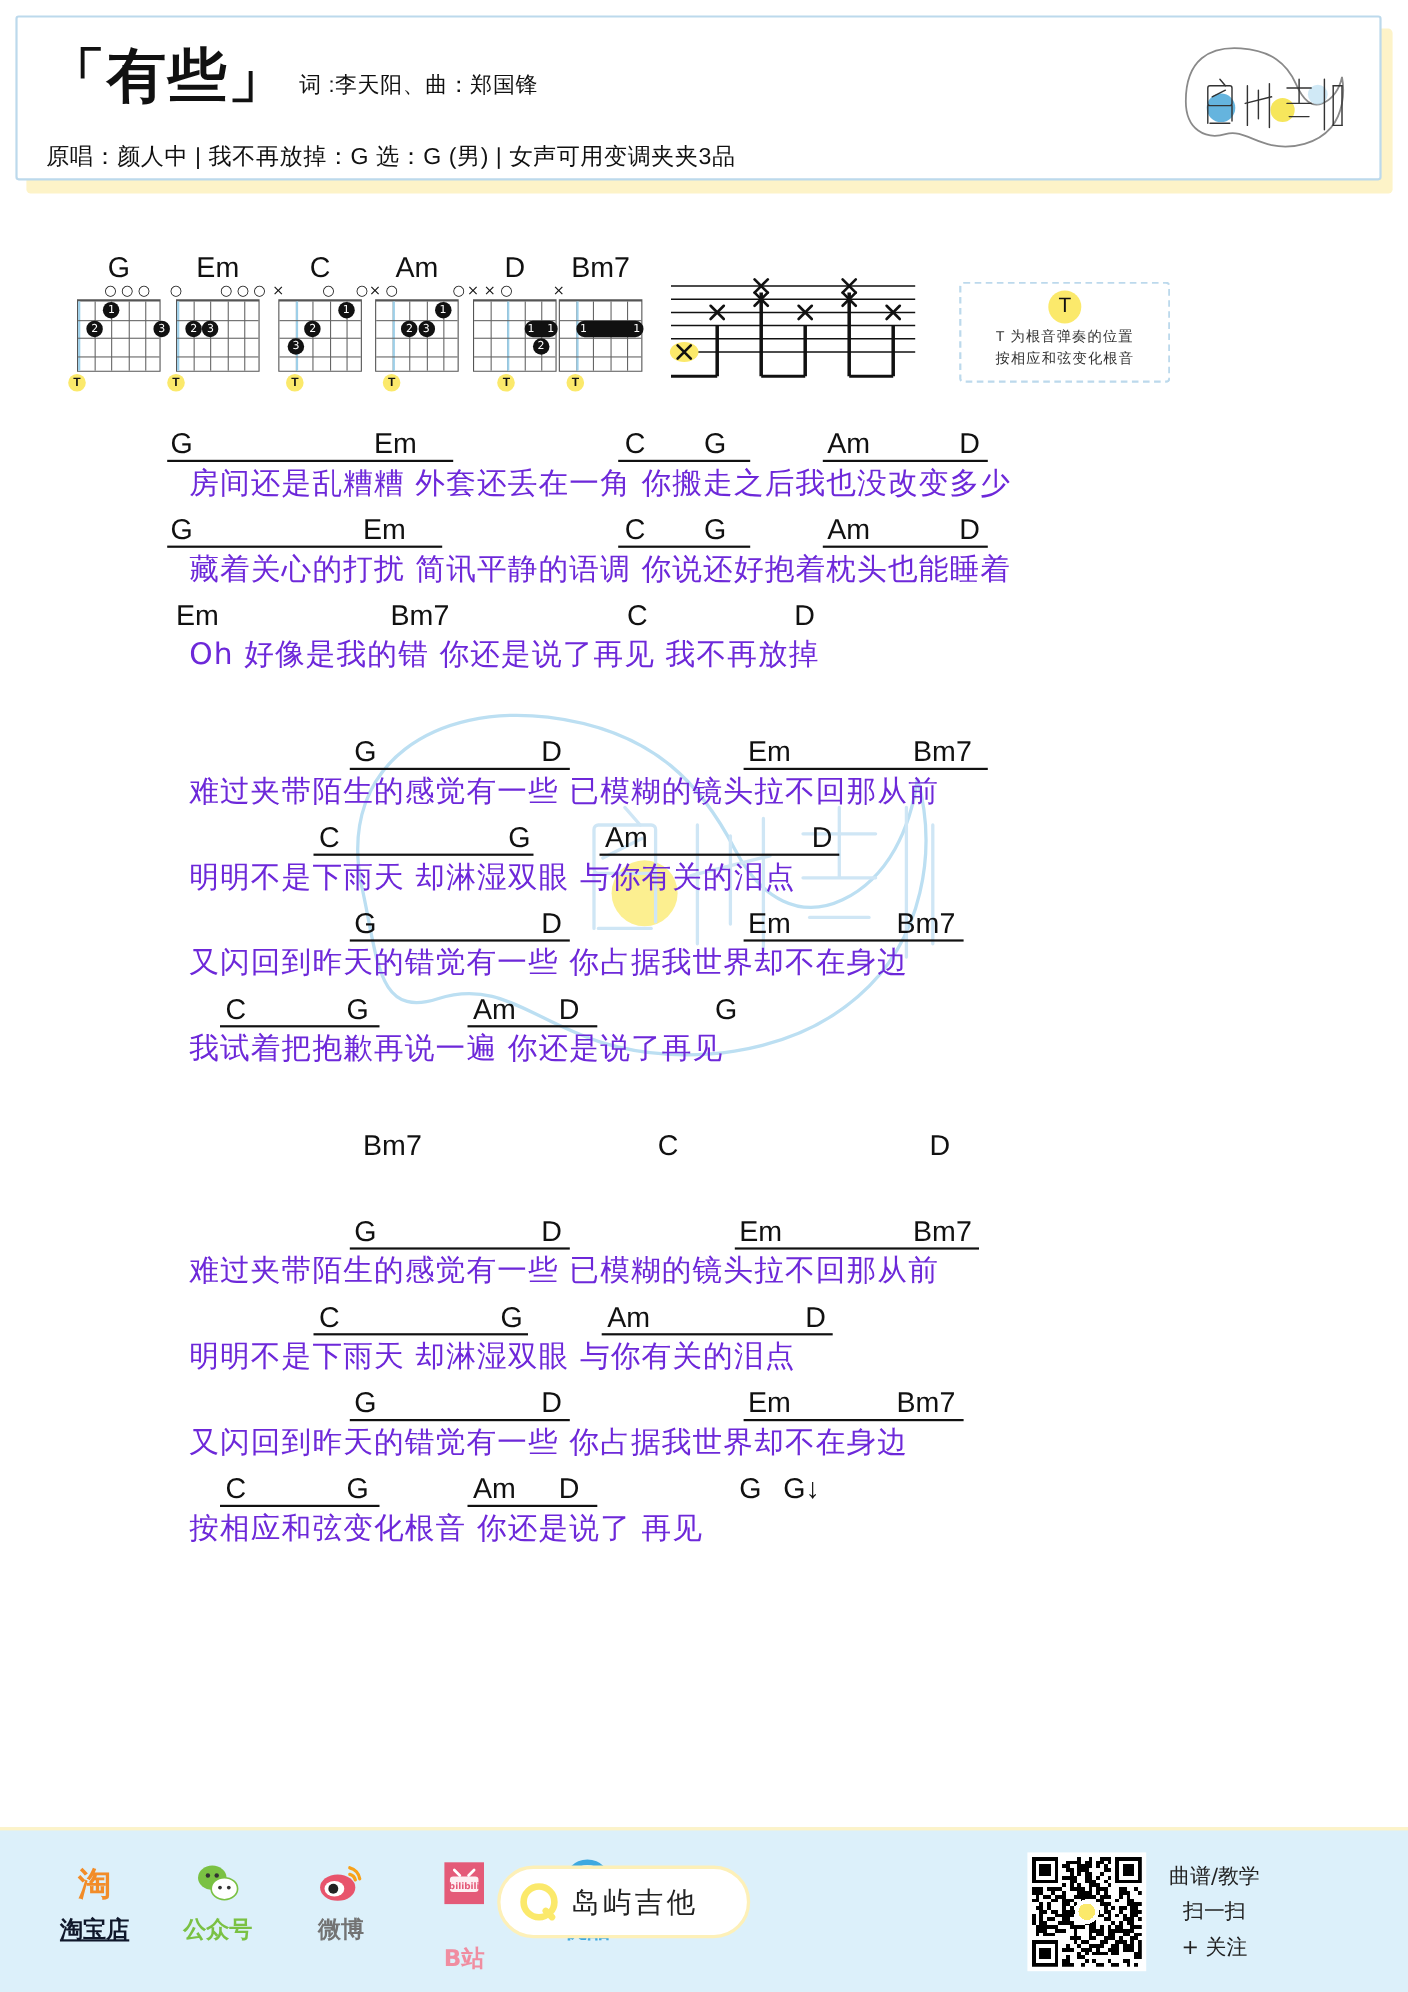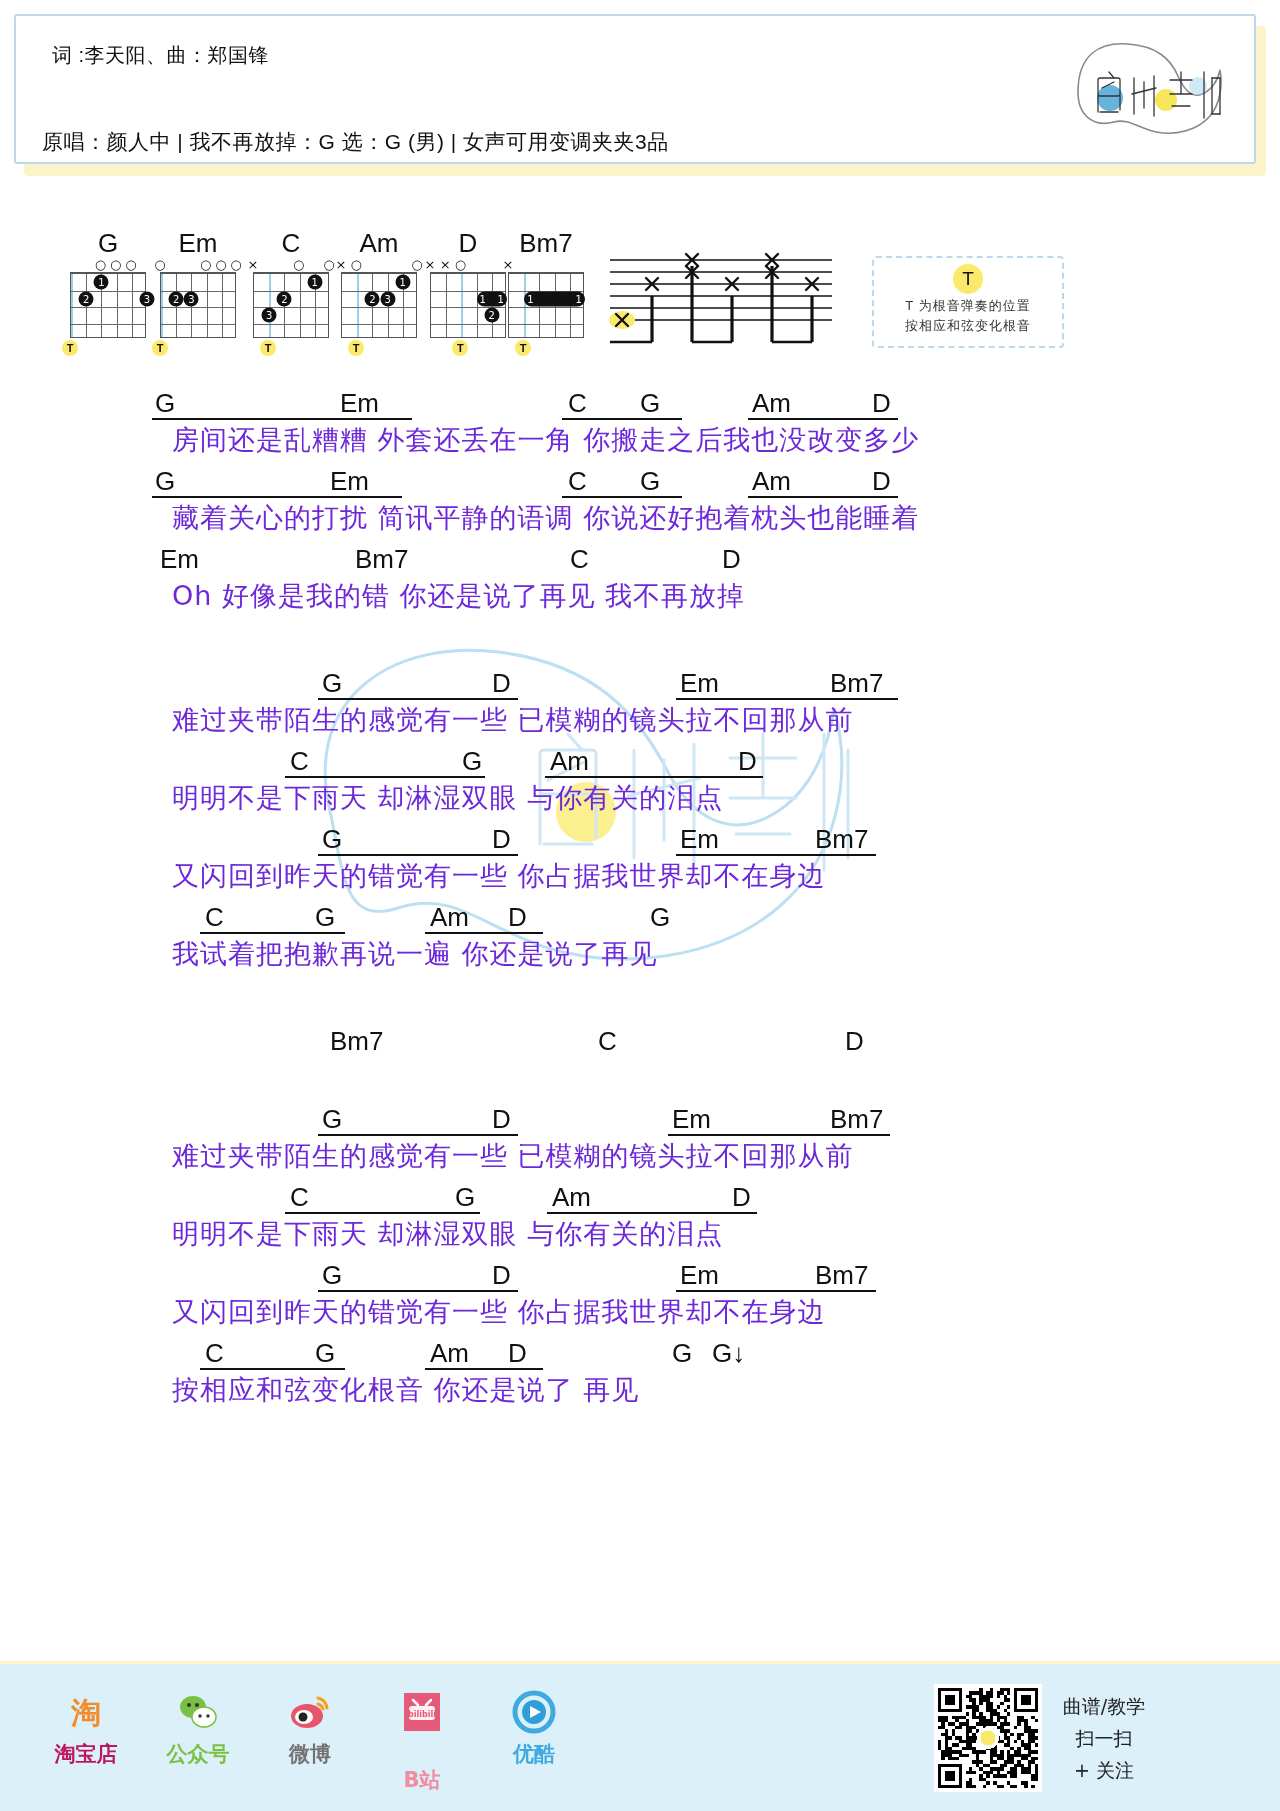--- a/index.html
+++ b/index.html
@@ -319,20 +319,21 @@
     font-family: "DejaVu Sans", sans-serif;
   }
 </style>
 </head>
 <body>
 
 <div class="header-wrap">
   <div class="header-shadow"></div>
   <div class="header-box">
     <div class="title-row">
+      <div class="song-title">「有些」</div>
       <div class="credits">词 :李天阳、曲：郑国锋</div>
     </div>
     <div class="meta-line">原唱：颜人中 | 我不再放掉：G 选：G (男) | 女声可用变调夹夹3品</div>
     <div class="logo-area">
       <svg width="180" height="112" viewBox="0 0 180 112">
         <path d="M26 56 C26 18 48 6 76 8 C104 10 118 22 126 40 C133 56 141 62 150 58
                  C160 54 166 44 168 34 C171 50 168 68 158 80 C146 94 124 100 104 96
                  C86 92 76 82 62 86 C44 91 26 82 26 56 Z" fill="none" stroke="#8a8a8a" stroke-width="1.6"></path>
         <circle cx="58" cy="62" r="13" fill="#4aa7d8" opacity="0.85"></circle>
         <circle cx="114" cy="64" r="11" fill="#f5e34a" opacity="0.9"></circle>
@@ -699,21 +700,21 @@
   </div>
 
 <div class="footer">
   <div class="socials">
       <div class="social">
         <div class="ico">
           <svg width="44" height="44" viewBox="0 0 44 44">
             <text x="22" y="33" font-size="30" font-family="DejaVu Sans, sans-serif" font-weight="700" fill="#f28c28" text-anchor="middle">淘</text>
           </svg>
         </div>
-        <div class="lbl" style="color: #be185d;">淘宝店</div>
+        <div class="lbl" style="color: #0f172a; text-decoration: underline;">淘宝店</div>
       </div>
       <div class="social">
         <div class="ico">
           <svg width="44" height="44" viewBox="0 0 44 44">
             <ellipse cx="17" cy="17" rx="13" ry="11" fill="#7ac143"></ellipse>
             <ellipse cx="28" cy="27" rx="12" ry="10" fill="#fff" stroke="#7ac143" stroke-width="1.5"></ellipse>
             <circle cx="13" cy="15" r="2" fill="#333"></circle>
             <circle cx="21" cy="15" r="2" fill="#333"></circle>
             <circle cx="24" cy="26" r="1.7" fill="#333"></circle>
             <circle cx="32" cy="26" r="1.7" fill="#333"></circle>
@@ -749,20 +750,24 @@
           <svg width="44" height="44" viewBox="0 0 44 44">
             <circle cx="22" cy="22" r="19" fill="none" stroke="#3fa9e0" stroke-width="5"></circle>
             <circle cx="22" cy="22" r="12" fill="#2e9fdb"></circle>
             <path d="M18 16 l11 6 -11 6 Z" fill="#fff"></path>
           </svg>
         </div>
         <div class="lbl" style="color: rgb(63, 169, 224);">优酷</div>
       </div>
     </div>
 
+  <div class="pill">
+    <div class="qring"></div>
+    <div class="ptext">岛屿吉他</div>
+  </div>
 
   <div class="qr-area">
     <svg class="qr" viewBox="0 0 29 29" shape-rendering="crispEdges">
       <rect width="29" height="29" fill="#fff"></rect>
       <g fill="#000" id="qrcells">
           <rect x="12" y="0" width="1" height="1"></rect>
           <rect x="15" y="0" width="1" height="1"></rect>
           <rect x="18" y="0" width="1" height="1"></rect>
           <rect x="19" y="0" width="1" height="1"></rect>
           <rect x="20" y="0" width="1" height="1"></rect>

